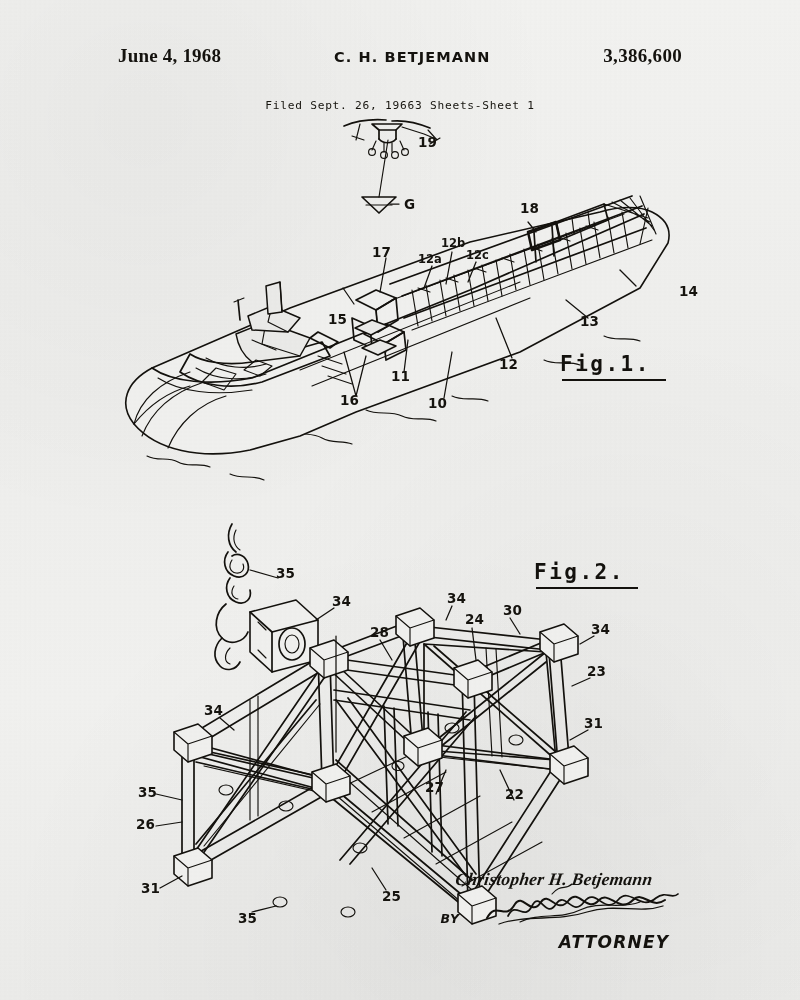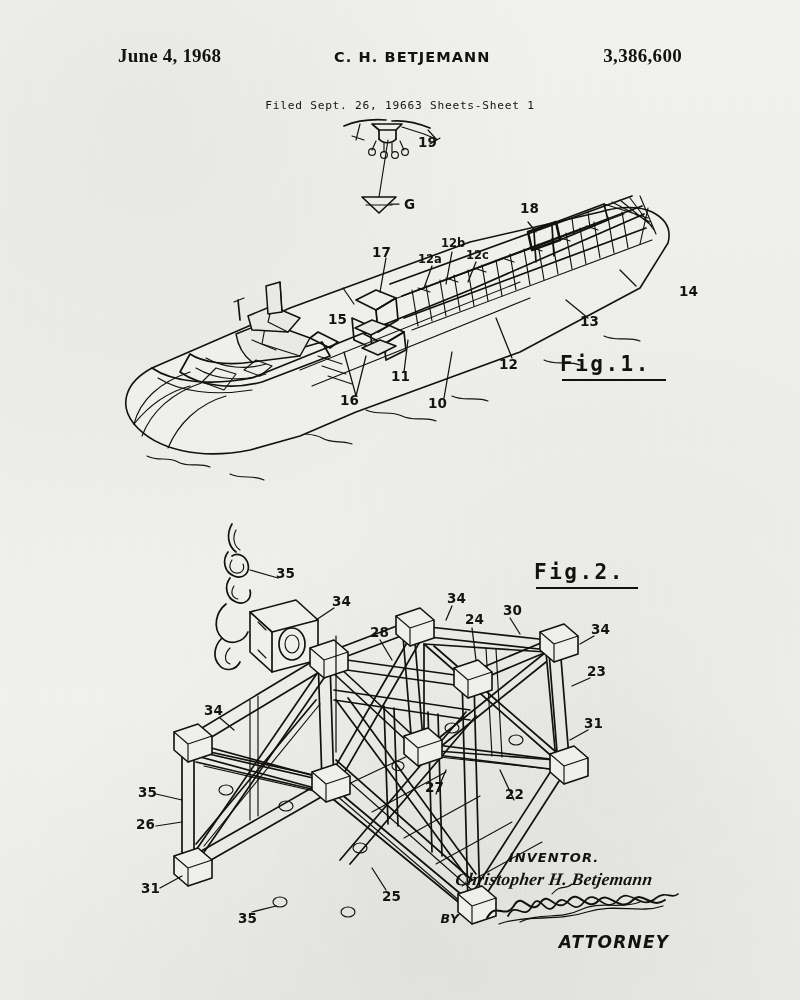--- a/index.html
+++ b/index.html
@@ -556,21 +556,20 @@
   <div class="callout" style="left:204px; top:702px;">34</div>
   <div class="callout" style="left:425px; top:779px;">27</div>
   <div class="callout" style="left:505px; top:786px;">22</div>
   <div class="callout" style="left:138px; top:784px;">35</div>
   <div class="callout" style="left:136px; top:816px;">26</div>
   <div class="callout" style="left:141px; top:880px;">31</div>
   <div class="callout" style="left:382px; top:888px;">25</div>
   <div class="callout" style="left:238px; top:910px;">35</div>
 
   <div class="sig-block">
-    <div class="sig-inventor">INVENTOR.</div>
     <div class="sig-name">Christopher H. Betjemann</div>
     <div class="sig-by-row">
       <div class="sig-by">BY</div>
       <svg class="sig-scribble" width="185" height="34" viewBox="0 0 185 34">
         <path d="M4 26 C14 8 22 30 32 12 C40 0 48 26 58 10 C66 -2 74 24 86 8 C96 -4 104 22 116 8 C126 -2 136 22 150 8 C160 -2 168 18 182 8" fill="none" stroke="#14120e" stroke-width="2" stroke-linecap="round"></path>
         <path d="M16 32 C44 22 74 30 104 20 C132 11 156 22 180 14" fill="none" stroke="#14120e" stroke-width="1.3" stroke-linecap="round"></path>
       </svg>
     </div>
     <div class="sig-attorney">ATTORNEY</div>
   </div>

